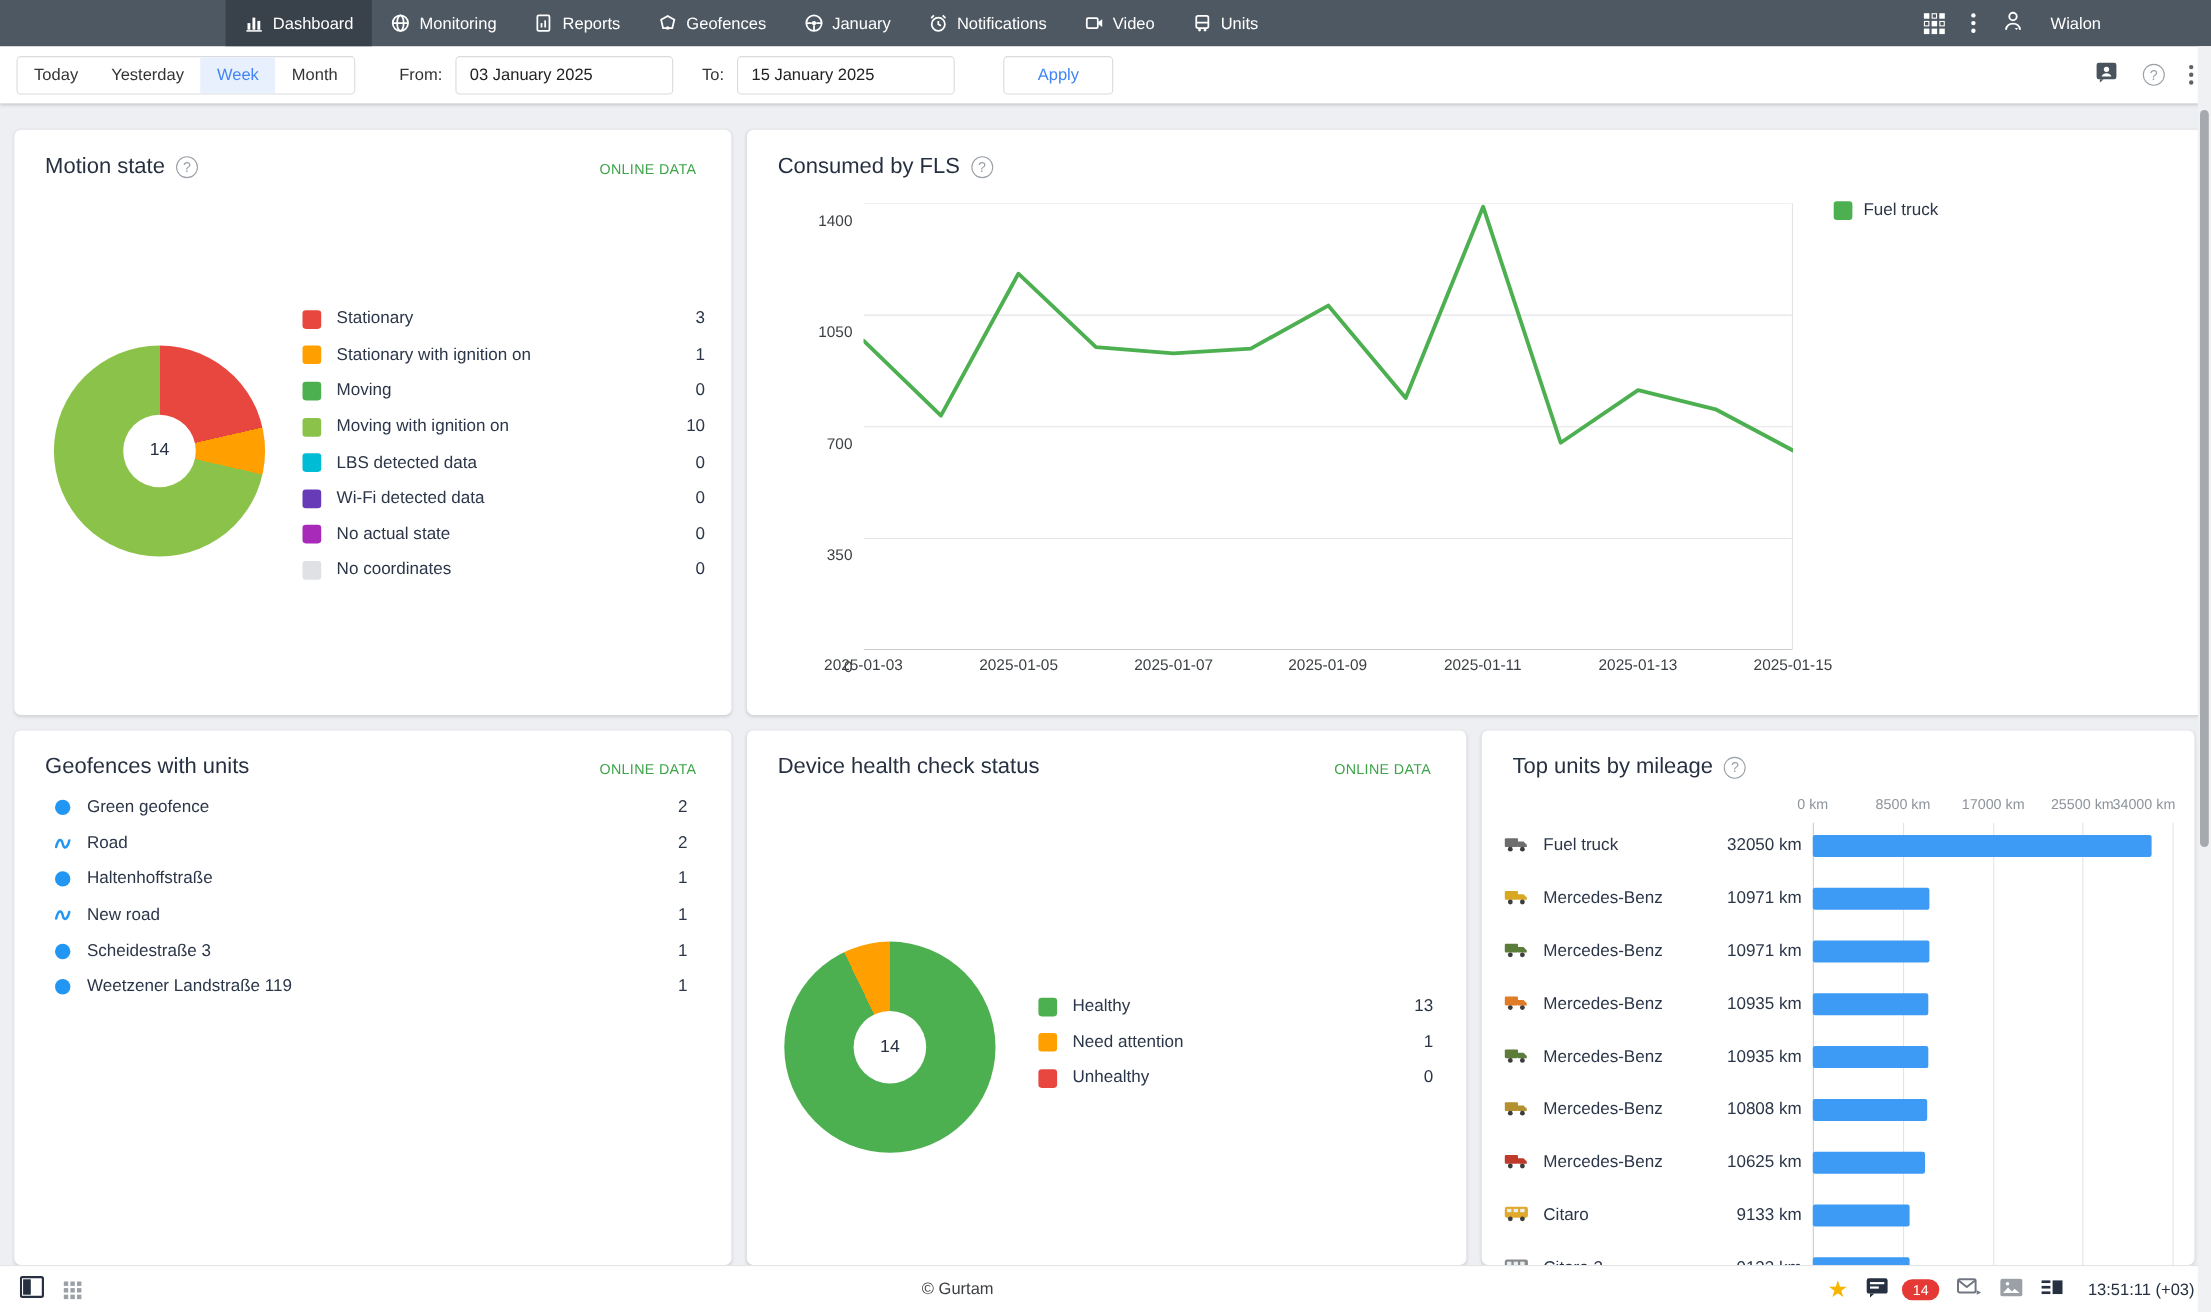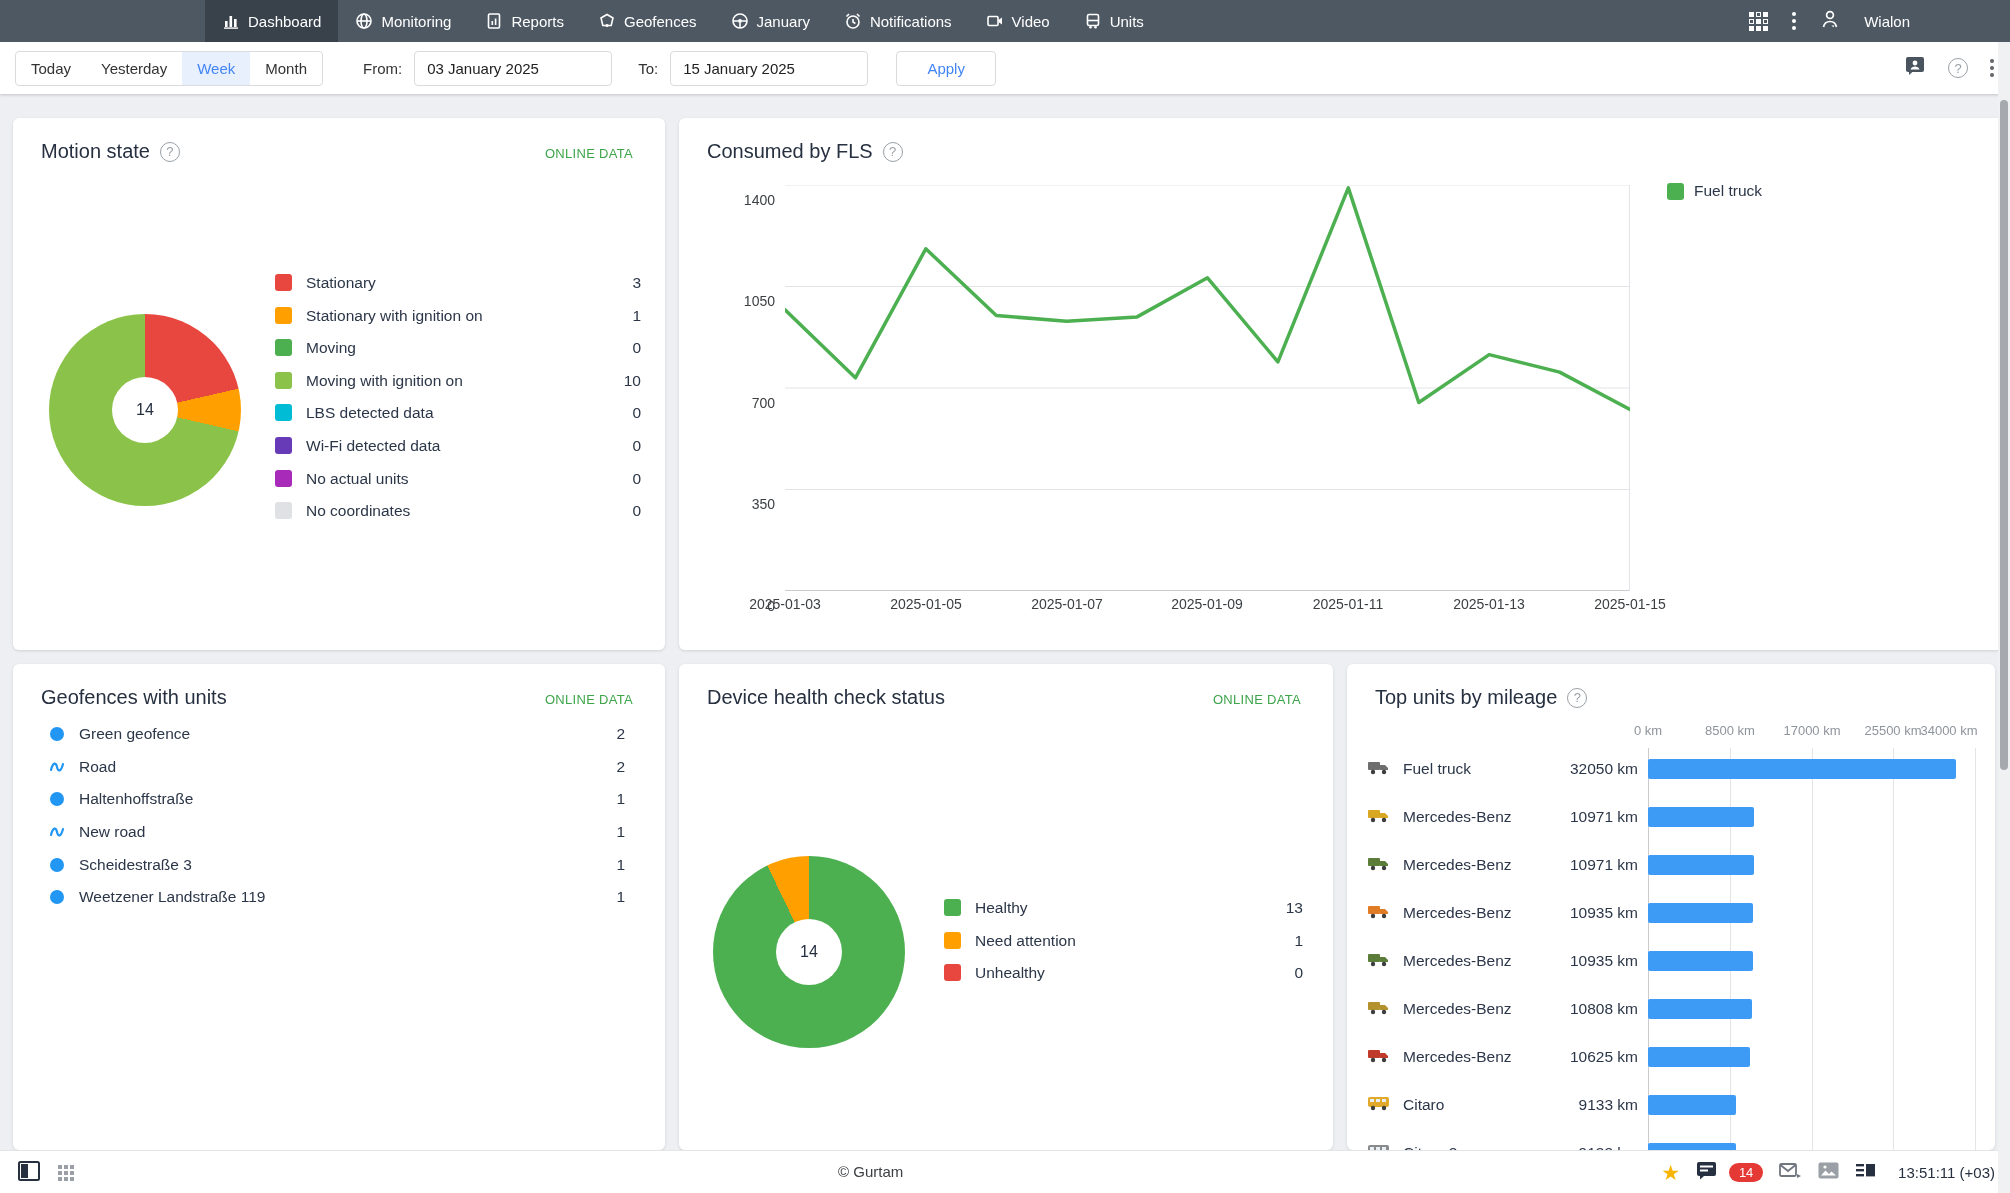--- a/index.html
+++ b/index.html
@@ -22,42 +22,42 @@
   .kebab.gray i { background:#5f6368; }
 
   
   .filterbar { position:absolute; left:0; top:42px; width:2010px; height:52px; background:#fff; box-shadow:0 1px 3px rgba(0,0,0,.18); display:flex; align-items:center; padding-left:15px; z-index:20; }
   .seg-group { display:flex; border:1px solid #d9dbde; border-radius:4px; overflow:hidden; }
   .seg { padding:8px 15px; font-size:15px; color:#333; cursor:pointer; }
   .seg.active { background:#e8f0fe; color:#4285f4; }
   .f-label { font-size:15px; color:#333; margin-left:40px; margin-right:12px; }
   .f-label.to { margin-left:26px; }
   .f-input { width:198px; height:35px; border:1px solid #d9dbde; border-radius:4px; padding:0 12px; font-size:15px; color:#222; font-family:"Liberation Sans",sans-serif; }
-  .apply-btn { margin-left:28px; width:100px; height:35px; border:1px solid #d9dbde; border-radius:4px; background:#fff; color:#4285f4; font-size:15px; cursor:pointer; font-family:"Liberation Sans",sans-serif; }
+  .apply-btn { margin-left:44px; width:100px; height:35px; border:1px solid #d9dbde; border-radius:4px; background:#fff; color:#4285f4; font-size:15px; cursor:pointer; font-family:"Liberation Sans",sans-serif; }
   .filter-right { position:absolute; right:16px; top:0; height:52px; display:flex; align-items:center; gap:22px; }
 
   
   .panel { position:absolute; background:#fff; border-radius:6px; box-shadow:0 1px 3px rgba(0,0,0,.12); overflow:hidden; }
   .p-title { position:absolute; left:28px; top:22px; font-size:20px; color:#263040; display:flex; align-items:center; gap:10px; }
   .help { width:20px; height:20px; border-radius:50%; border:1.5px solid #9aa0a6; color:#9aa0a6; font-size:13px; display:flex; align-items:center; justify-content:center; cursor:pointer; flex:0 0 auto; }
   .online { position:absolute; right:32px; top:28px; font-size:13px; letter-spacing:.3px; color:#3ea44a; font-weight:500; }
 
   #panel-motion   { left:13px;   top:118px; width:652px;  height:532px; }
   #panel-fls      { left:679px;  top:118px; width:1496px; height:532px; }
   #panel-geo      { left:13px;   top:664px; width:652px;  height:486px; }
   #panel-health   { left:679px;  top:664px; width:654px;  height:486px; }
   #panel-mileage  { left:1347px; top:664px; width:648px;  height:486px; }
 
   
   .pie { position:absolute; border-radius:50%; }
   .pie-hole { position:absolute; left:50%; top:50%; transform:translate(-50%,-50%); width:66px; height:66px; border-radius:50%; background:#fff; display:flex; align-items:center; justify-content:center; font-size:16px; color:#263040; }
 
   
   .legend { position:absolute; }
-  .lrow { display:flex; align-items:flex-start; height:32.6px; }
+  .lrow { display:flex; align-items:center; height:32.6px; }
   .sw { width:17px; height:17px; border-radius:3px; flex:0 0 auto; margin-right:14px; }
   .ll { font-size:15.5px; color:#2b3648; flex:1; }
   .lv { font-size:15.5px; color:#2b3648; text-align:right; }
 
   
   .fls-plot { position:absolute; left:106px; top:67px; width:845px; height:406px; }
   .fls-ytick { position:absolute; width:96px; text-align:right; left:0; font-size:14px; color:#3c4043;margin-top:15px; }
   .fls-xtick { position:absolute; width:110px; text-align:center; top:478px; font-size:14px; color:#3c4043; }
   .fls-legend { position:absolute; left:988px; top:64px; right:20px; display:flex; align-items:center; }
   .fls-legend .sw { margin-right:10px; }
@@ -271,21 +271,21 @@
         <span class="ll">LBS detected data</span>
         <span class="lv">0</span>
       </div>
     <div class="lrow">
         <span class="sw" style="background: rgb(103, 58, 183);"></span>
         <span class="ll">Wi-Fi detected data</span>
         <span class="lv">0</span>
       </div>
     <div class="lrow">
         <span class="sw" style="background: rgb(167, 42, 184);"></span>
-        <span class="ll">No actual units</span>
+        <span class="ll">No actual state</span>
         <span class="lv">0</span>
       </div>
     <div class="lrow">
         <span class="sw" style="background: rgb(223, 225, 229);"></span>
         <span class="ll">No coordinates</span>
         <span class="lv">0</span>
       </div>
   </div>
 </div>
 

